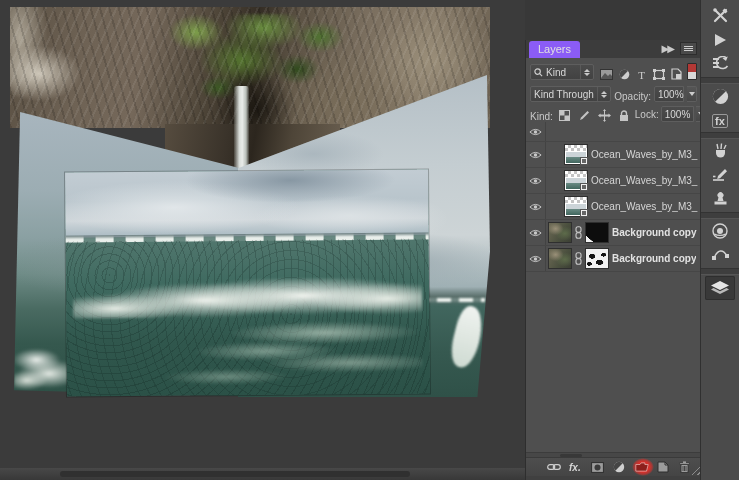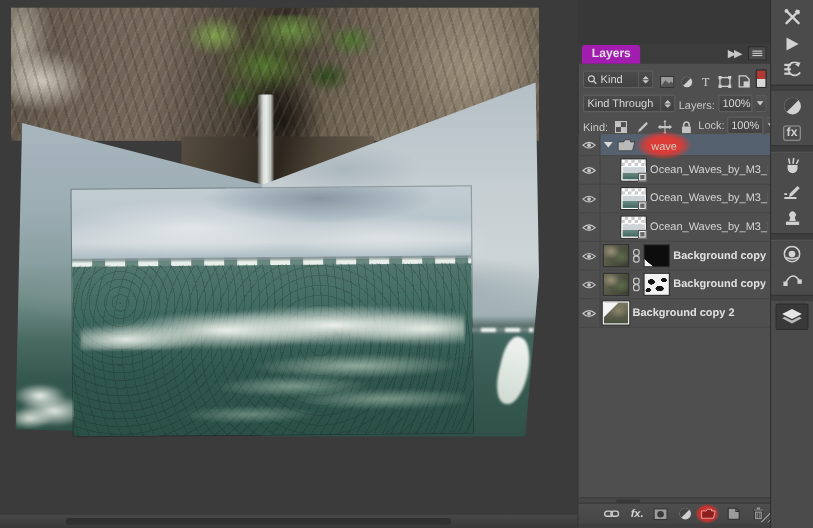--- a/index.html
+++ b/index.html
@@ -85,22 +85,22 @@
       radial-gradient(90px 12px at 52% 45%, rgba(176,200,186,.8), rgba(176,200,186,0) 80%),
       radial-gradient(110px 12px at 78% 62%, rgba(186,206,192,.75), rgba(186,206,192,0) 80%),
       radial-gradient(80px 10px at 40% 80%, rgba(166,192,177,.7), rgba(166,192,177,0) 80%);}
   .canvas-scroll{position:absolute;left:0;bottom:0;width:525px;height:12px;
     background:linear-gradient(#484848,#383838);}
   .canvas-scroll .handle{position:absolute;left:60px;top:3px;width:350px;height:6px;background:#303030;border-radius:3px;}
   
   .panel-col{position:absolute;left:525px;top:0;width:175px;height:480px;background:#383838;}
   .panel{position:absolute;left:0;top:40px;width:175px;height:440px;background:#4f4f4f;border-left:1px solid #2e2e2e;}
   .tabbar{position:absolute;left:0;top:0;width:100%;height:18px;background:#3c3c3c;}
-  .tab{position:absolute;left:3px;top:1px;height:17px;padding:0 9px;background:#a21caf;border-radius:3px 3px 0 0;
-    color:#e0e0e0;font-size:11px;line-height:17px;font-weight:700;}
+  .tab{position:absolute;left:3px;top:1px;height:17px;padding:0 9px;background:#8b5cf6;border-radius:3px 3px 0 0;
+    color:#e0e0e0;font-size:11px;line-height:17px;font-weight:400;}
   .tab-icons{position:absolute;right:4px;top:2px;display:flex;gap:7px;align-items:center;}
   .dbl-arrow{color:#c9c9c9;font-size:10px;letter-spacing:-2px;}
   .panel-menu{width:15px;height:11px;background:#4a4a4a;border:1px solid #2d2d2d;display:flex;align-items:center;justify-content:center;}
   .panel-menu i{display:block;width:9px;height:1px;background:#ccc;box-shadow:0 2px 0 #ccc,0 -2px 0 #ccc;}
   .row-strip{position:absolute;left:0;width:100%;box-sizing:border-box;display:flex;align-items:flex-end;}
   .filter-row{top:18px;height:22px;padding:0 4px;gap:4px;}
   .select{background:linear-gradient(#4b4b4b,#424242);border:1px solid #5e5e5e;border-radius:2px;
     color:#d8d8d8;font-size:10px;display:flex;align-items:center;height:16px;box-sizing:border-box;padding:0 3px;}
   .kind-select{width:64px;}
   .updn{margin-left:auto;display:flex;flex-direction:column;gap:1px;align-items:center;padding-left:3px;border-left:1px solid #5a5a5a;height:100%;justify-content:center;}
@@ -160,21 +160,21 @@
       linear-gradient(135deg,#f5f5f5 0 32%, transparent 33%),
       radial-gradient(10px 8px at 60% 40%, #8a8468, rgba(138,132,104,0) 80%),
       linear-gradient(#7a7663,#4a4f3e);box-shadow:0 0 0 1px #fff, 0 0 0 2px #2f2f2f;}
   .linkicon{flex:none;}
   .indent1{width:12px;flex:none;}
   
   .divider{position:absolute;left:0;top:412px;width:100%;height:5px;background:#474747;border-top:1px solid #3c3c3c;}
   .divider .grab{position:absolute;left:34px;top:1px;width:22px;height:3px;background:#383838;border-radius:2px;}
   .bbar{position:absolute;left:0;top:417px;width:100%;height:19px;background:linear-gradient(#4e4e4e,#454545);
     display:flex;align-items:center;justify-content:flex-end;gap:6px;padding:0 6px 0 0;box-sizing:border-box;border-top:1px solid #3a3a3a;}
-  .bicon{position:relative;width:16px;height:14px;display:flex;align-items:center;justify-content:flex-end;color:#cfcfcf;}
+  .bicon{position:relative;width:16px;height:14px;display:flex;align-items:center;justify-content:flex-start;color:#cfcfcf;}
   .bicon svg{display:block;}
   .fx-label{font-size:10px;font-style:italic;font-weight:700;color:#d5d5d5;}
   .hl-red:before{content:"";position:absolute;inset:-2px -3px;border-radius:50%;
     background:radial-gradient(closest-side, rgba(216,48,43,.97) 60%, rgba(216,48,43,.6) 82%, rgba(216,48,43,0));}
   .hl-red svg{position:relative;}
   .pfooter{position:absolute;left:0;top:436px;width:100%;height:4px;background:#404040;}
   .grip{position:absolute;right:1px;top:425px;width:10px;height:10px;
     background:repeating-linear-gradient(135deg,#8c8c8c 0 1px, transparent 1px 4px);
     clip-path:polygon(100% 0,100% 100%,0 100%);}
   
@@ -269,21 +269,21 @@
     </div>
 
     <div class="row-strip blend-row">
       <div class="select blend-select">
         <span>Kind Through</span>
         <span class="updn">
               <b></b>
               <u></u>
             </span>
       </div>
-      <span class="lbl" style="margin-left:auto">Layers:</span>
+      <span class="lbl" style="margin-left:auto">Opacity:</span>
       <span class="valbox">100%</span>
       <span class="valarrow">
             <i></i>
           </span>
     </div>
 
     <div class="row-strip lock-row">
       <span class="lbl">Kind:</span>
       <div class="f-icons">
         <svg width="11" height="11" viewBox="0 0 11 11">
@@ -313,31 +313,20 @@
 
     <div class="list">
 
       <div class="lrow sel" style="top:0;height:20px">
         <span class="eyecol">
           <svg width="13" height="8" viewBox="0 0 16 10">
                 <path d="M1 5 Q8 -1.5 15 5 Q8 11.5 1 5 Z" fill="none" stroke="#c9c9c9" stroke-width="1.2"></path>
                 <circle cx="8" cy="5" r="2.1" fill="#c9c9c9"></circle>
               </svg>
         </span>
-        <div class="rowbody">
-          <span class="tri"></span>
-          <span class="foldr">
-            <svg width="17" height="12" viewBox="0 0 17 12">
-                  <path d="M1 3 h5 l1.5-2 H12 v2 h4 l-2 8 H1 Z" fill="#b9b9b9" stroke="#2f2f2f" stroke-width=".6"></path>
-                </svg>
-          </span>
-          <span class="ann">
-            <span class="lname">wave</span>
-          </span>
-        </div>
       </div>
 
       <div class="lrow" style="top:20px;height:26px">
         <span class="eyecol">
               <svg width="13" height="8" viewBox="0 0 16 10">
                 <path d="M1 5 Q8 -1.5 15 5 Q8 11.5 1 5 Z" fill="none" stroke="#c9c9c9" stroke-width="1.2"></path>
                 <circle cx="8" cy="5" r="2.1" fill="#c9c9c9"></circle>
               </svg>
             </span>
         <div class="rowbody">
@@ -411,32 +400,20 @@
           <span class="thumb rockthumb"></span>
           <svg class="linkicon" width="7" height="13" viewBox="0 0 7 13">
                 <rect x="1" y="0.8" width="5" height="5.4" rx="2" fill="none" stroke="#c9c9c9" stroke-width="1.1"></rect>
                 <rect x="1" y="6.8" width="5" height="5.4" rx="2" fill="none" stroke="#c9c9c9" stroke-width="1.1"></rect>
               </svg>
           <span class="maskthumb mask-bw"></span>
           <span class="lname b">Background copy</span>
         </div>
       </div>
 
-      <div class="lrow" style="top:150px;height:26px">
-        <span class="eyecol">
-              <svg width="13" height="8" viewBox="0 0 16 10">
-                <path d="M1 5 Q8 -1.5 15 5 Q8 11.5 1 5 Z" fill="none" stroke="#c9c9c9" stroke-width="1.2"></path>
-                <circle cx="8" cy="5" r="2.1" fill="#c9c9c9"></circle>
-              </svg>
-            </span>
-        <div class="rowbody">
-          <span class="thumb b2thumb"></span>
-          <span class="lname b">Background copy 2</span>
-        </div>
-      </div>
     </div>
 
     <div class="divider">
           <span class="grab"></span>
         </div>
 
     <div class="bbar">
       <span class="bicon">
         <svg width="14" height="8" viewBox="0 0 14 8">
               <rect x=".7" y="1.7" width="7" height="4.6" rx="2.3" fill="none" stroke="#cfcfcf" stroke-width="1.2"></rect>

